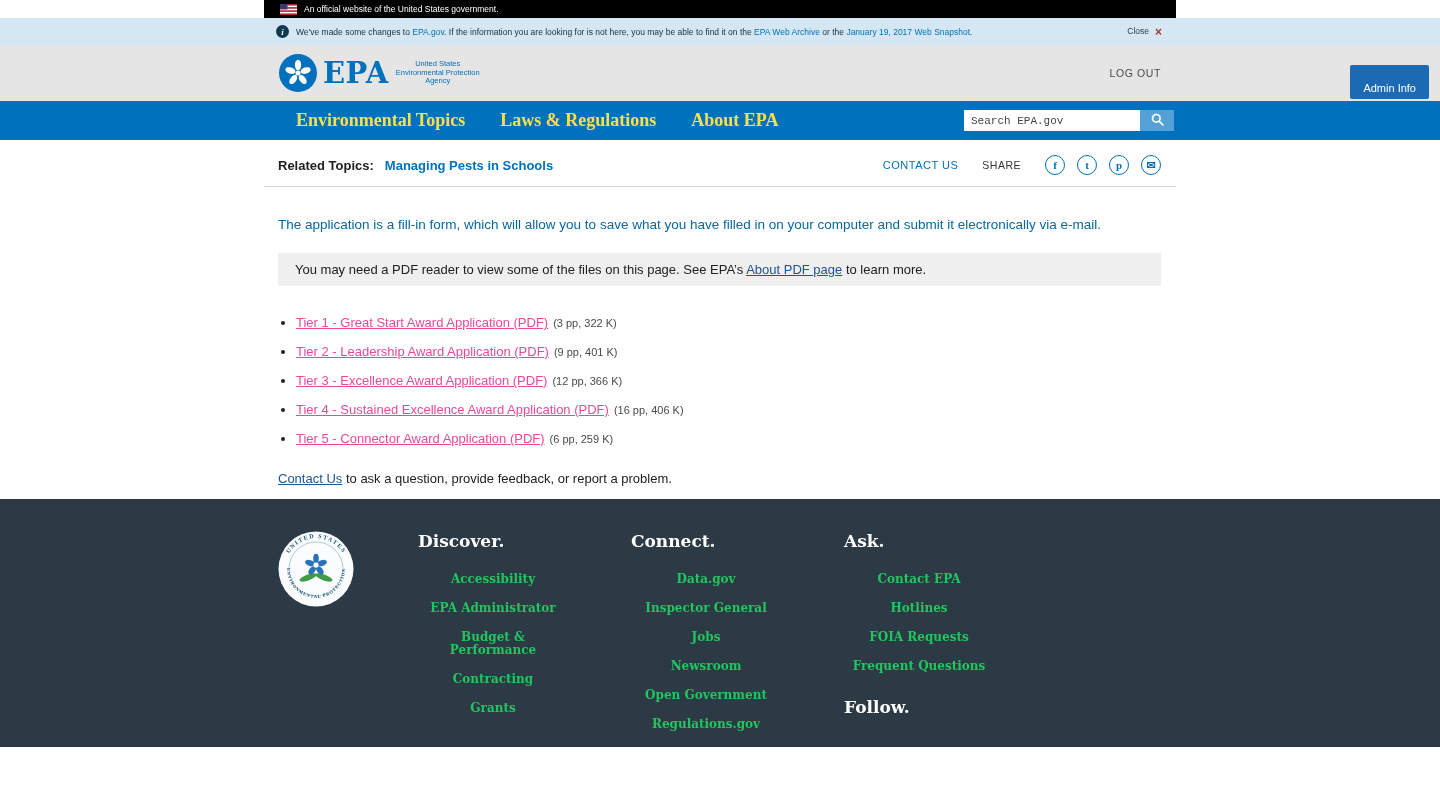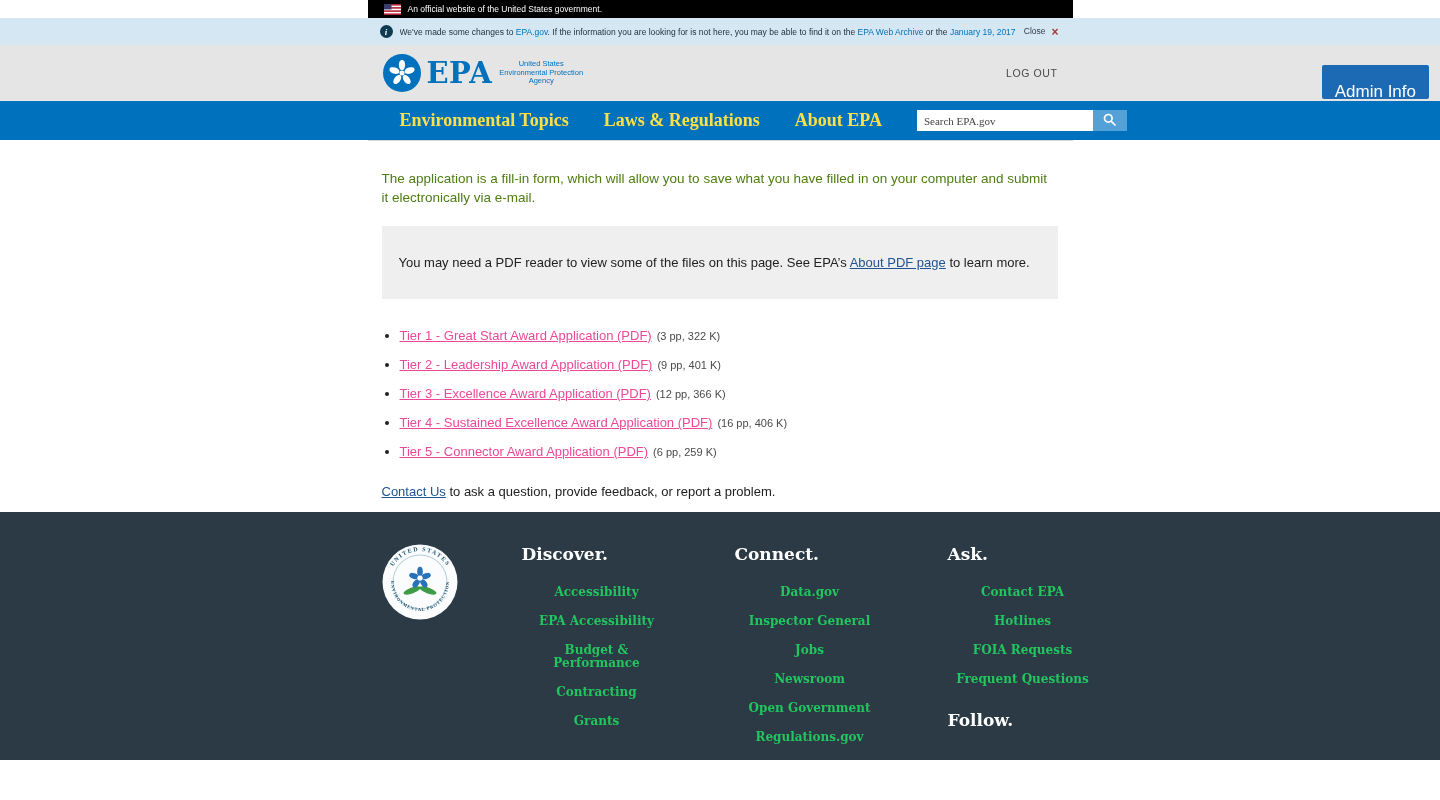--- a/index.html
+++ b/index.html
@@ -1,20 +1,20 @@
 <!DOCTYPE html>
 <html lang="en"><head>
 <meta charset="utf-8">
 <style>
   * { margin:0; padding:0; box-sizing:border-box; }
   html,body { background:#fff; }
   body { width:1440px; height:800px; font-family:"Liberation Sans", sans-serif; color:#212121; }
   a { cursor:pointer;text-align:center; }
   .page { width:1440px; height:800px; overflow:hidden; position:relative; background:#fff; }
-  .container { width:705px; margin:0 auto; position:relative; }
+  .container { width:912px; margin:0 auto; position:relative; }
 
   
   .official-wrap { background:#fff; }
   .official-bar { background:#000; height:18px; display:flex; align-items:center; gap:7px; padding:0 16px; }
   .official-text { color:#fff; font-size:8.5px; white-space:nowrap; }
   .flag svg { display:block; }
 
   
   .alert-bar { background:#d4e7f3; }
   .alert-inner { height:27px; display:flex; align-items:center; gap:7px; padding:0 14px 0 12px; font-size:8.5px; color:#21333f; }
@@ -29,48 +29,48 @@
 
   
   .site-header { background:#e5e5e5; height:56px; position:relative; }
   .header-inner { height:100%; display:flex; align-items:center; padding:0 15px 0 14px; }
   .logo { display:flex; align-items:center; text-decoration:none; }
   .logo-icon svg { display:block; }
   .logo-epa { font-family:"DejaVu Serif", serif; font-weight:bold; font-size:29px; color:#0071bc; margin-left:5px; letter-spacing:0.5px; }
   .logo-tagline { display:flex; flex-direction:column; margin-left:7px; color:#0071bc; font-size:7.5px; line-height:8.5px; }
   .logout { margin-left:auto; font-size:10.5px; color:#4a4a4a; letter-spacing:0.6px; text-decoration:none; }
   .admin-info { position:absolute; right:11px; bottom:2px; z-index:5; background:#1c6ab3; color:#fff; border:none;
-                border-radius:2px; font-size:17px; padding:17px 13px; height:29px; cursor:pointer; font-family:"Liberation Sans", sans-serif; }
+                border-radius:2px; font-size:11px; padding:17px 13px; height:29px; cursor:pointer; font-family:"Liberation Sans", sans-serif; }
 
   
   .main-nav { background:#0071bc; height:39px; }
   .nav-inner { height:100%; display:flex; align-items:center; gap:35px; padding-left:32px; padding-right:2px; }
   .nav-link { color:#fde047; font-family:"Liberation Serif", serif; font-weight:bold; font-size:18px; text-decoration:none; white-space:nowrap; }
   .search { margin-left:auto; display:flex; height:21px; }
-  .search-input { width:176px; height:21px; border:1px solid #fff; font-size:11px; padding:0 6px; outline:none; font-family:Liberation Serif, serif; }
+  .search-input { width:176px; height:21px; border:1px solid #fff; font-size:11px; padding:0 6px; outline:none; font-family:Liberation Mono, monospace; }
   .search-input::placeholder { color:#444; }
   .search-btn { width:34px; height:21px; background:#54a1d8; border:none; display:flex; align-items:center; justify-content:center; cursor:pointer; }
 
   
   .related-row { display:flex; align-items:center; padding:15px 15px 11px 14px; }
   .related-label { font-weight:bold; font-size:13px; color:#212121; white-space:nowrap; }
   .related-link { font-weight:bold; font-size:13px; color:#0071bc; margin-left:11px; text-decoration:none; white-space:nowrap; }
   .share-group { margin-left:auto; display:flex; align-items:center; }
   .contact-link { font-size:11px; color:#0071bc; letter-spacing:0.5px; text-decoration:none; margin-right:24px; }
   .share-label { font-size:10.5px; color:#333; letter-spacing:0.5px; margin-right:12px; }
   .soc { width:20px; height:20px; border:1.5px solid #0071bc; border-radius:50%; color:#0071bc; display:flex;
          align-items:center; justify-content:center; font-size:11px; font-weight:bold; text-decoration:none; margin-left:12px;
          font-family:"Liberation Serif", serif; }
   .rule { border:none; border-top:1px solid #d8d8d8; }
 
   
   .main-content { padding:12px 15px 12px 14px; }
   .page-title { font-family:"DejaVu Serif", serif; font-weight:bold; font-size:30px; line-height:36px; color:#1a1a1a; margin-top:10px; }
-  .intro { margin-top:16px; font-size:13.5px; line-height:19px; color:#4d7c0f; }
-  .pdf-note { margin-top:19px; background:#efefef; padding:28px 17px; font-size:13px; line-height:17px; color:#212121; }
+  .intro { margin-top:16px; font-size:13.5px; line-height:19px; color:#0369a1; }
+  .pdf-note { margin-top:19px; background:#efefef; padding:8px 17px; font-size:13px; line-height:17px; color:#212121; }
   .pdf-note a { color:#205493; }
   .file-list { margin-top:29px; padding-left:18px; list-style:disc; }
   .file-list li { margin-bottom:13px; line-height:16px; font-size:13px; color:#212121; }
   .file-link { color:#ec4899; }
   .meta { font-size:11px; color:#4a4a4a; margin-left:5px; white-space:nowrap; }
   .contact-line { margin-top:24px; font-size:13px; line-height:16px; color:#212121; }
   .contact-line a { color:#205493; }
 
   
   .site-footer { background:#2c3a45; color:#fff; padding-top:32px; min-height:235px; }
@@ -167,20 +167,40 @@
             <svg width="13" height="13" viewBox="0 0 13 13">
               <circle cx="5.3" cy="5.3" r="3.8" fill="none" stroke="#ffffff" stroke-width="1.7"></circle>
               <line x1="8.3" y1="8.3" x2="12" y2="12" stroke="#ffffff" stroke-width="1.7" stroke-linecap="round"></line>
             </svg>
           </span>
         </button>
       </div>
     </div>
   </nav>
 
+  <div class="container related-row">
+    <span class="related-label">Related Topics:</span>
+    <a href="#" class="related-link">Managing Pests in Schools</a>
+    <div class="share-group">
+      <a href="#" class="contact-link">CONTACT US</a>
+      <span class="share-label">SHARE</span>
+      <a href="#" class="soc">
+          <span>f</span>
+        </a>
+      <a href="#" class="soc">
+          <span>t</span>
+        </a>
+      <a href="#" class="soc">
+          <span>p</span>
+        </a>
+      <a href="#" class="soc">
+          <span>✉</span>
+        </a>
+    </div>
+  </div>
   <div class="container">
       <hr class="rule">
     </div>
 
   <main class="container main-content">
     <p class="intro">The application is a fill-in form, which will allow you to save what you have filled in on your computer and submit it electronically via e-mail.</p>
 
     <div class="pdf-note"><span>You may need a PDF reader to view some of the files on this page. See EPA’s </span><a href="#">About PDF page</a><span> to learn more.</span></div>
 
     <ul class="file-list">
@@ -231,21 +251,21 @@
                 </g>
             </g>
             <circle cx="38" cy="34" r="2.6" fill="#ffffff"></circle>
           </g>
         </svg>
       </div>
       <div class="footer-cols">
         <div class="fcol">
           <div class="fheading">Discover.</div>
           <a href="#" class="flink">Accessibility</a>
-          <a href="#" class="flink">EPA Accessibility</a>
+          <a href="#" class="flink">EPA Administrator</a>
           <a href="#" class="flink">Budget &amp; Performance</a>
           <a href="#" class="flink">Contracting</a>
           <a href="#" class="flink">Grants</a>
 
         </div>
         <div class="fcol">
           <div class="fheading">Connect.</div>
           <a href="#" class="flink">Data.gov</a>
           <a href="#" class="flink">Inspector General</a>
           <a href="#" class="flink">Jobs</a>

